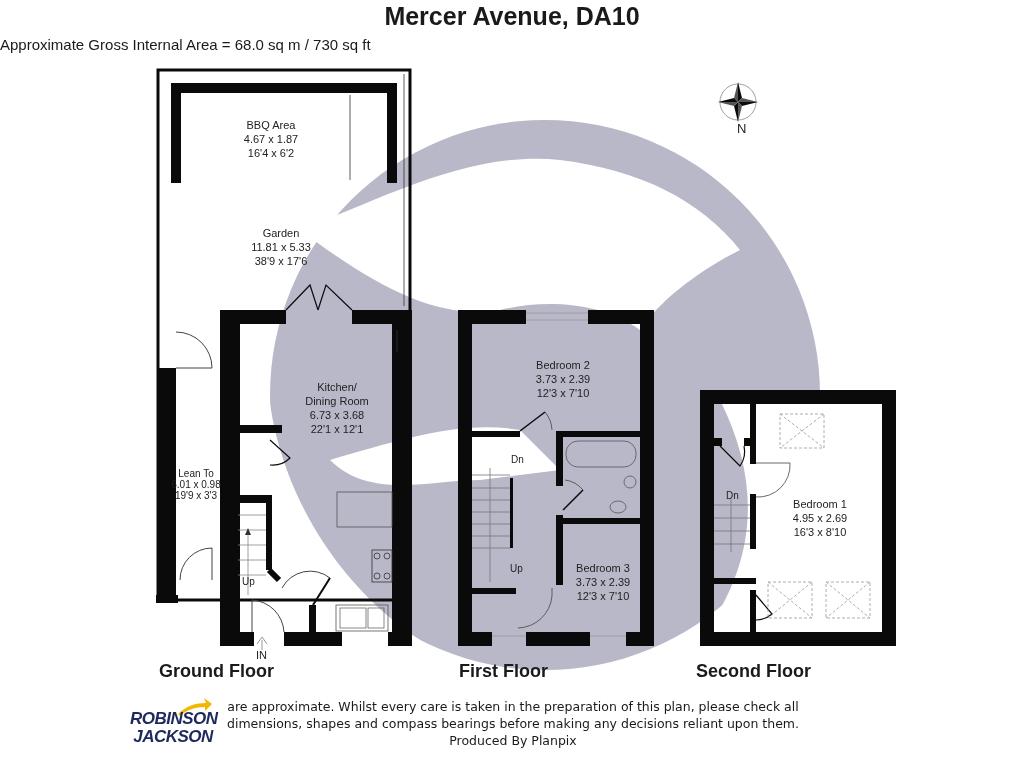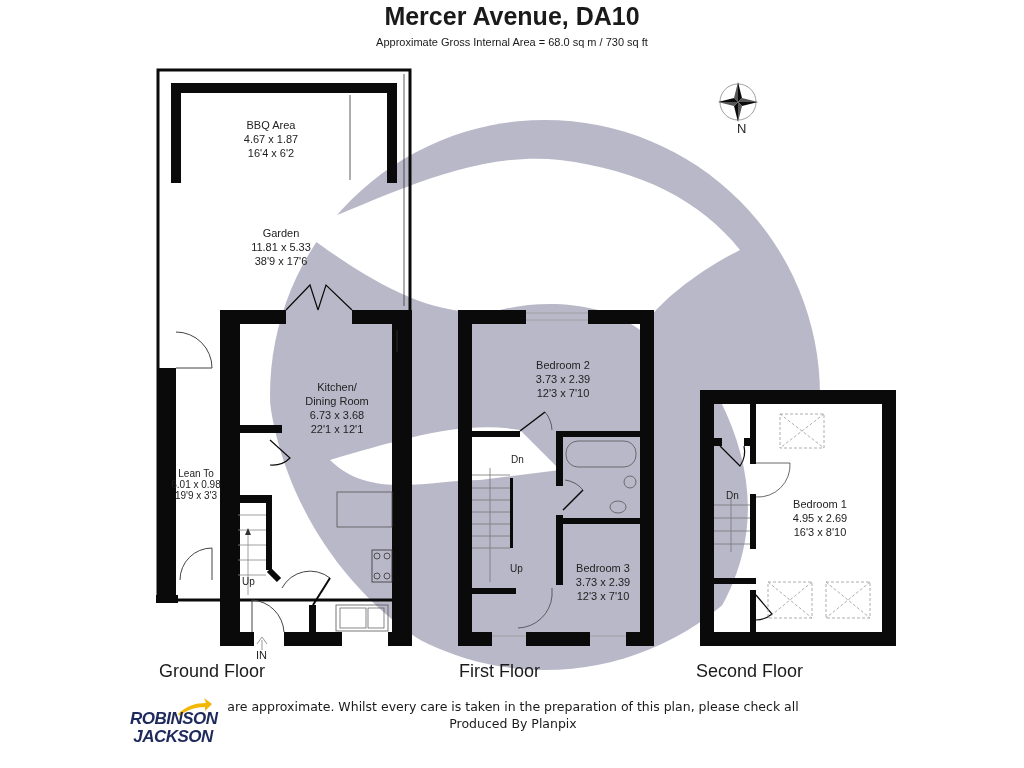--- a/index.html
+++ b/index.html
@@ -1,22 +1,22 @@
 <!DOCTYPE html>
 <html><head>
 <meta charset="utf-8">
 <style>
   html, body { margin: 0; padding: 0; background: #ffffff; }
   body { width: 1024px; height: 768px; position: relative; overflow: hidden; font-family: "Liberation Sans", sans-serif; color: #1a1a1a; }
   .abs { position: absolute; }
   .title { left: 0; width: 1024px; top: 2px; text-align: center; font-size: 25px; font-weight: bold; letter-spacing: 0px; }
-  .subtitle { left: 0; width: 1024px; top: 36px; text-align: center; font-size: 11px; }
+  .subtitle { left: 0; width: 1024px; top: 36px; font-size: 15px; }
   svg.plan { position: absolute; left: 0; top: 0; }
   .room-label { position: absolute; text-align: center; font-size: 11px; line-height: 14px; color: #222; white-space: nowrap; }
-  .floor-label { position: absolute; font-size: 18px; font-weight: normal; }
+  .floor-label { position: absolute; font-size: 18px; font-weight: bold; }
   .disclaimer { position: absolute; left: 218px; width: 590px; top: 698px; text-align: center; font-size: 13.5px; line-height: 17px; font-family: "DejaVu Sans", sans-serif; font-size: 12.5px; }
   .logo { position: absolute; left: 130px; top: 710px; width: 86px; font-weight: bold; font-style: italic; font-size: 17px; line-height: 18px; color: #1f2a5c; text-align: center; letter-spacing: -0.5px; }
   .small-lbl { position: absolute; font-size: 10px; color: #222; }
 </style>
 </head>
 <body>
 
 <div class="abs title">Mercer Avenue, DA10</div>
 <div class="abs subtitle">Approximate Gross Internal Area = 68.0 sq m / 730 sq ft</div>
 
@@ -231,14 +231,15 @@
 <div class="floor-label" style="left:159px;top:661px;">Ground Floor</div>
 <div class="floor-label" style="left:459px;top:661px;">First Floor</div>
 <div class="floor-label" style="left:696px;top:661px;">Second Floor</div>
 
 <div class="logo">
   <div>ROBINSON</div>
   <div>JACKSON</div>
 </div>
 <div class="disclaimer">
   <div>are approximate. Whilst every care is taken in the preparation of this plan, please check all</div>
+  <div>dimensions, shapes and compass bearings before making any decisions reliant upon them.</div>
   <div>Produced By Planpix</div>
 </div>
 
 </body></html>

